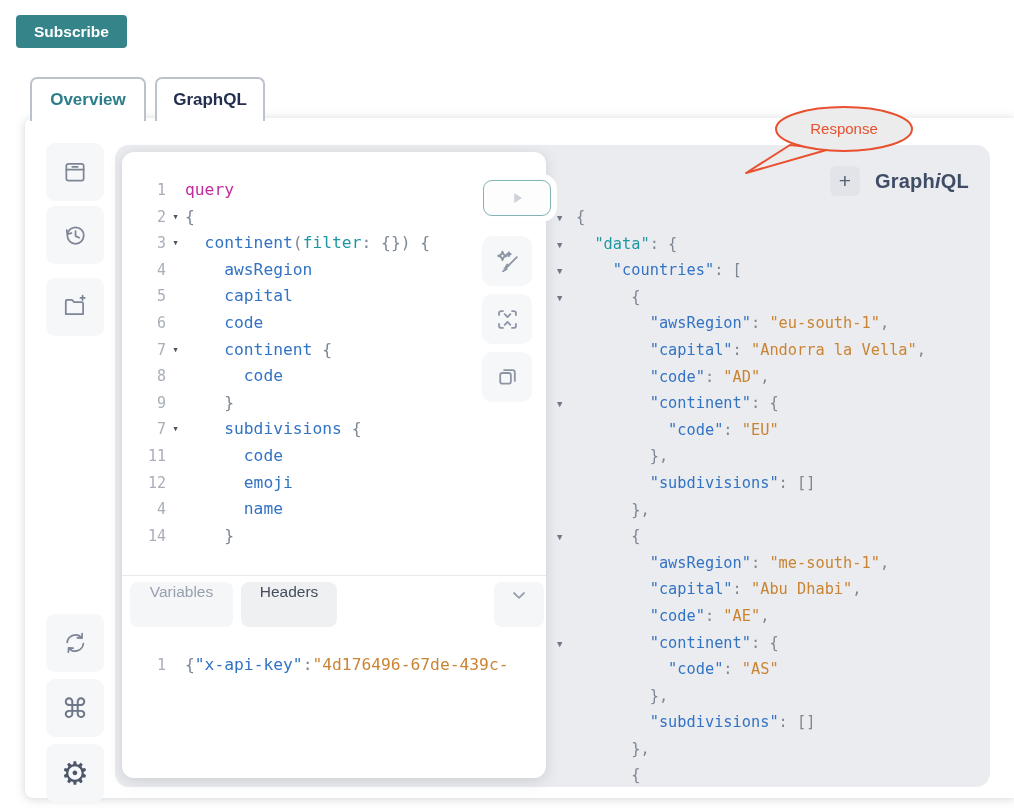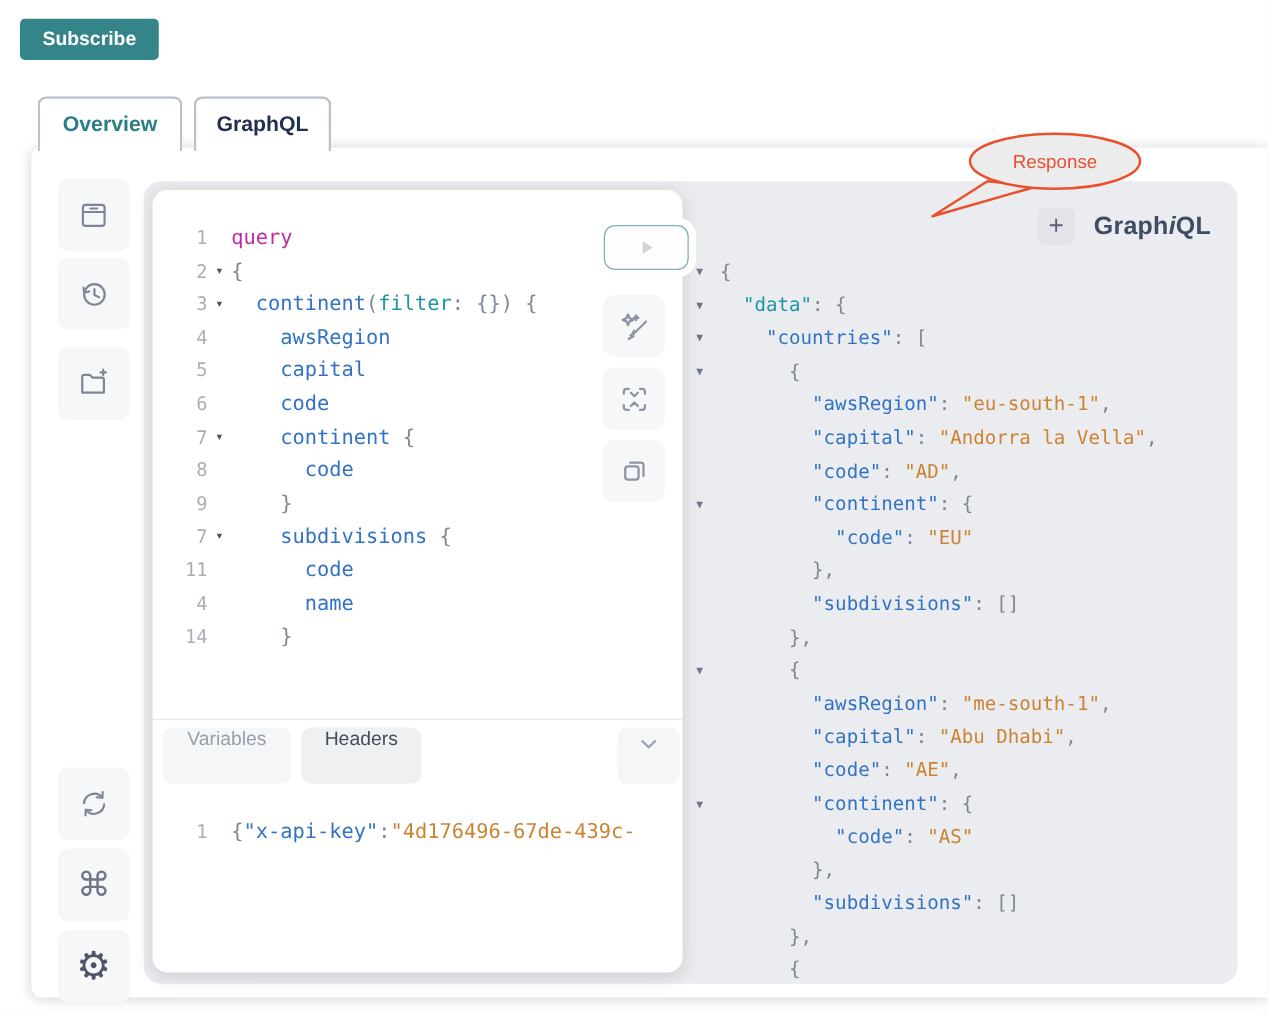--- a/index.html
+++ b/index.html
@@ -173,20 +173,21 @@
         <div class="code-line"><span class="ln">2</span><span class="fold-e">▾</span><span style="padding-left: 0ch;"><span class="c-p">{</span></span></div>
         <div class="code-line"><span class="ln">3</span><span class="fold-e">▾</span><span style="padding-left: 2ch;"><span class="c-f">continent</span><span class="c-p">(</span><span class="c-a">filter</span><span class="c-p">: {}) {</span></span></div>
         <div class="code-line"><span class="ln">4</span><span class="fold-e"></span><span style="padding-left: 4ch;"><span class="c-f">awsRegion</span></span></div>
         <div class="code-line"><span class="ln">5</span><span class="fold-e"></span><span style="padding-left: 4ch;"><span class="c-f">capital</span></span></div>
         <div class="code-line"><span class="ln">6</span><span class="fold-e"></span><span style="padding-left: 4ch;"><span class="c-f">code</span></span></div>
         <div class="code-line"><span class="ln">7</span><span class="fold-e">▾</span><span style="padding-left: 4ch;"><span class="c-f">continent</span><span class="c-p"> {</span></span></div>
         <div class="code-line"><span class="ln">8</span><span class="fold-e"></span><span style="padding-left: 6ch;"><span class="c-f">code</span></span></div>
         <div class="code-line"><span class="ln">9</span><span class="fold-e"></span><span style="padding-left: 4ch;"><span class="c-p">}</span></span></div>
         <div class="code-line"><span class="ln">7</span><span class="fold-e">▾</span><span style="padding-left: 4ch;"><span class="c-f">subdivisions</span><span class="c-p"> {</span></span></div>
         <div class="code-line"><span class="ln">11</span><span class="fold-e"></span><span style="padding-left: 6ch;"><span class="c-f">code</span></span></div>
+        <div class="code-line"><span class="ln">12</span><span class="fold-e"></span><span style="padding-left: 6ch;"><span class="c-f">emoji</span></span></div>
         <div class="code-line"><span class="ln">4</span><span class="fold-e"></span><span style="padding-left: 6ch;"><span class="c-f">name</span></span></div>
         <div class="code-line"><span class="ln">14</span><span class="fold-e"></span><span style="padding-left: 4ch;"><span class="c-p">}</span></span></div>
       </div>
 
     <button class="play-btn">
       <svg width="22" height="22" viewBox="0 0 24 24">
         <path d="M9 6.5 L17.5 12 L9 17.5 Z" fill="#ced3d9" stroke="none"></path>
       </svg>
     </button>
 

